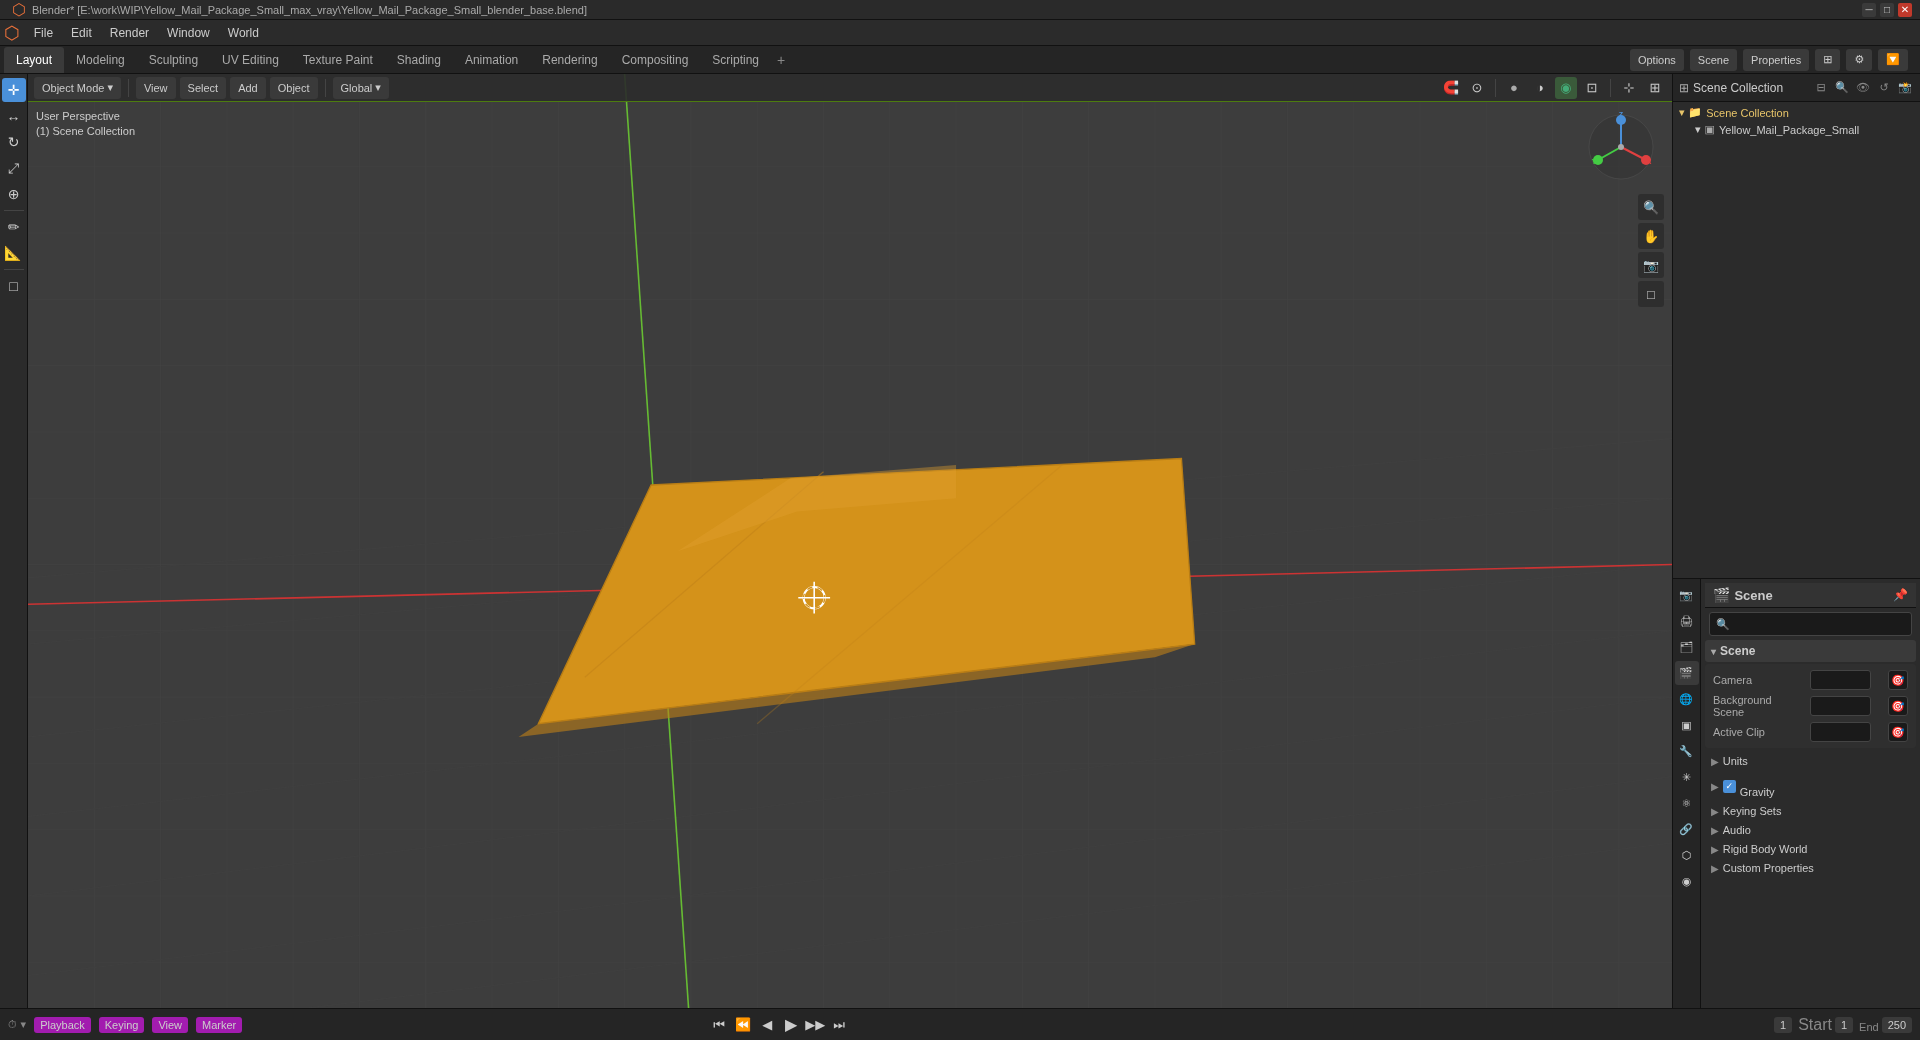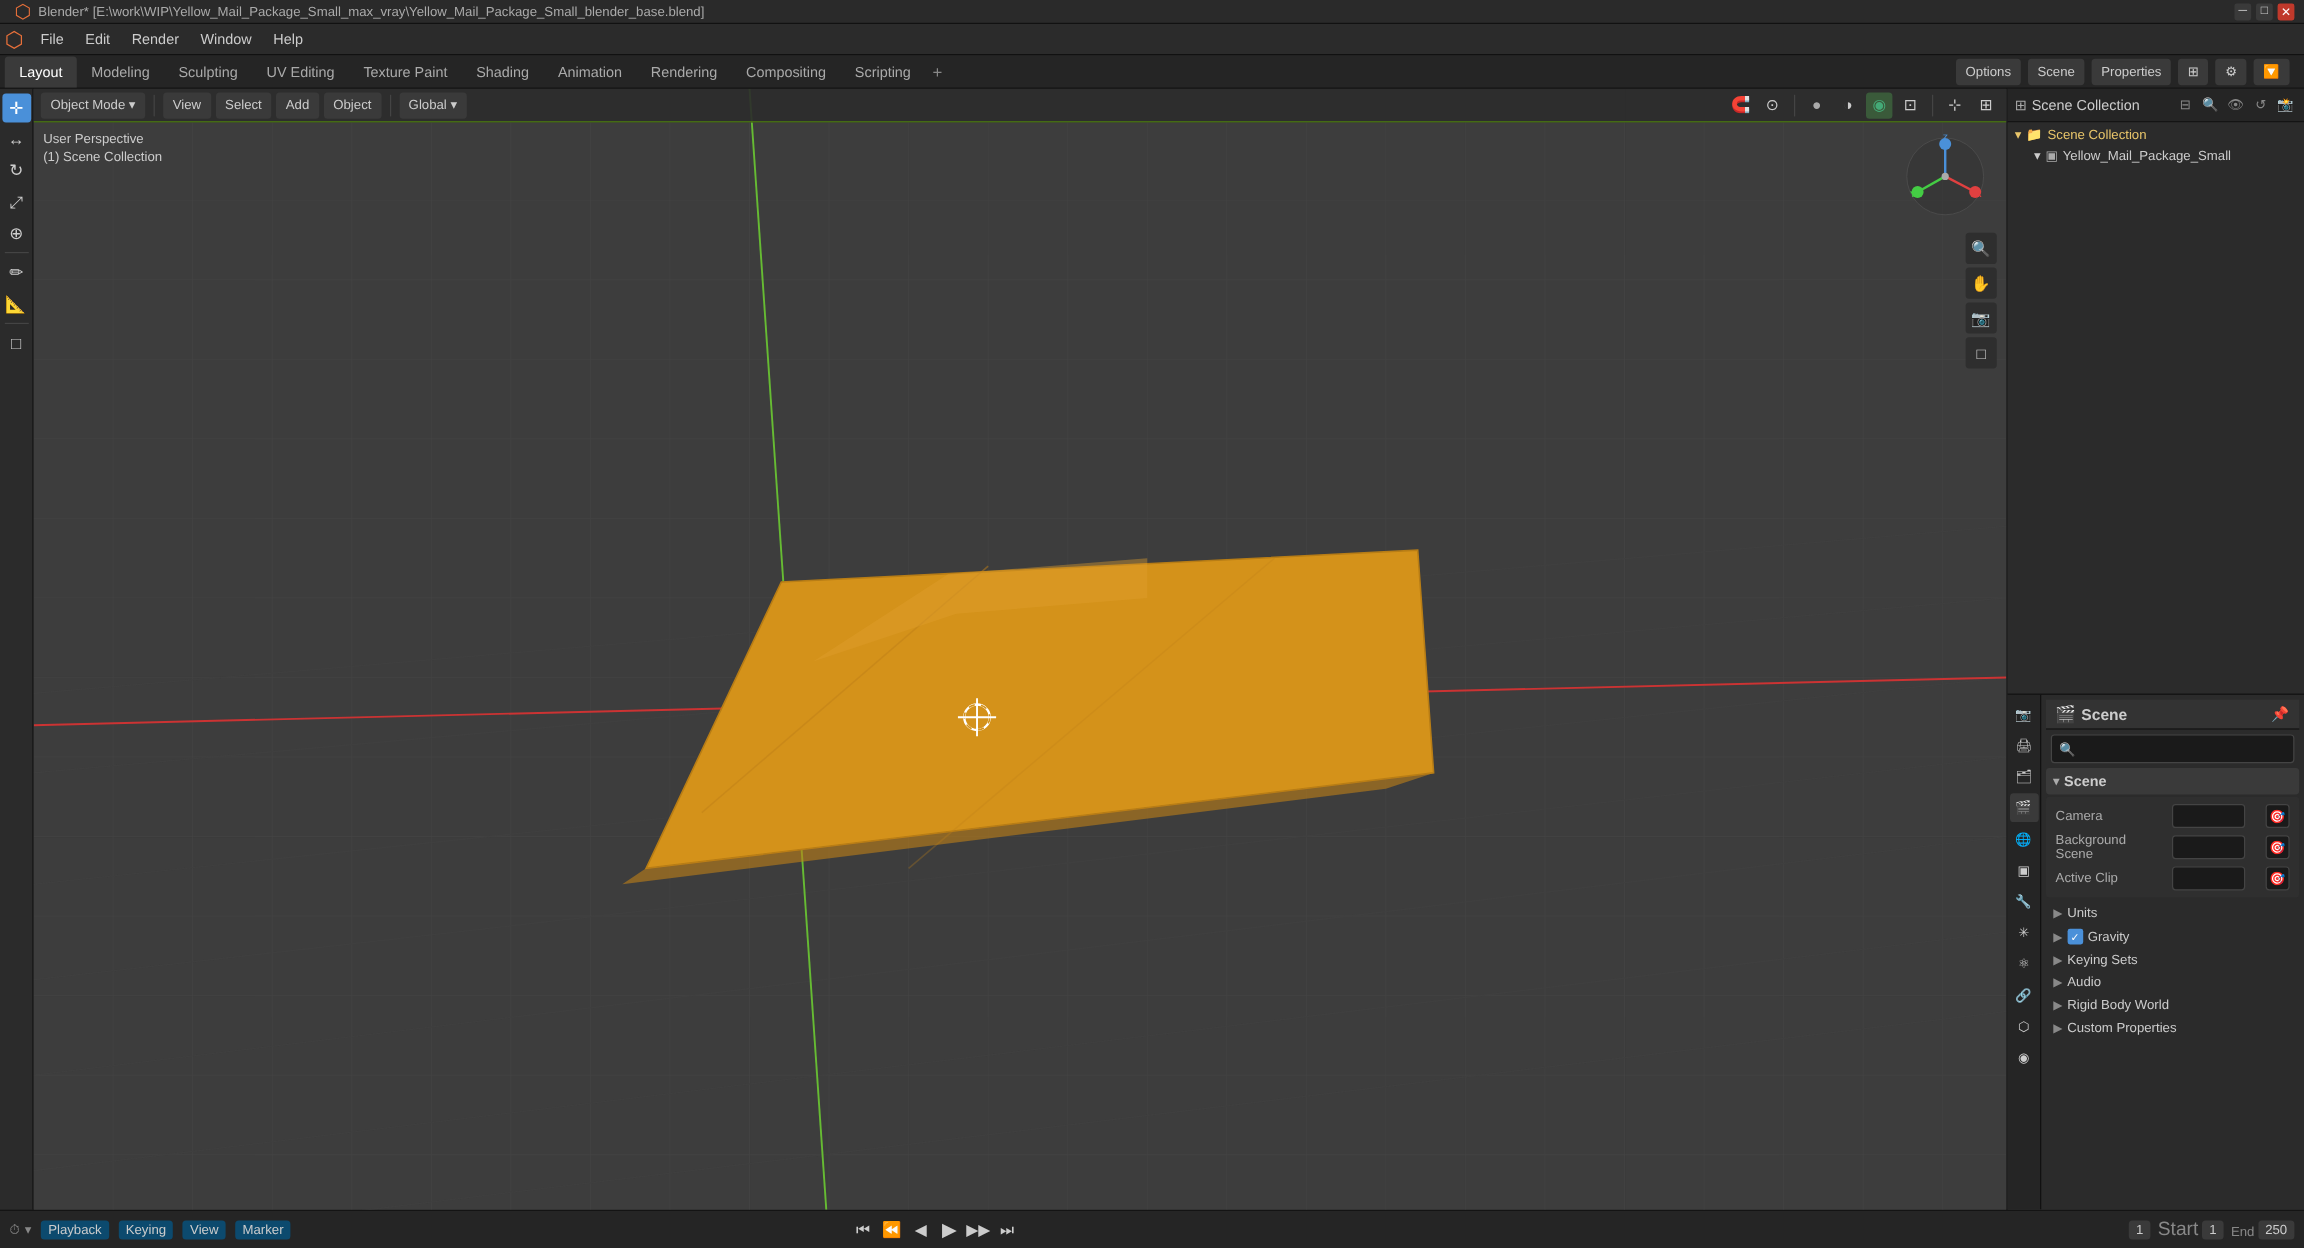--- a/index.html
+++ b/index.html
@@ -362,21 +362,21 @@
       background: #252525;
       border-top: 1px solid #111;
       display: flex;
       align-items: center;
       padding: 0 8px;
       gap: 8px;
     }
     .timeline-btn {
       display: flex; align-items: center; gap: 3px;
       padding: 2px 6px;
-      background: #0c4a6e;
+      background: #a21caf;
       border-radius: 3px;
       cursor: pointer;
       font-size: 11px;
       color: #ccc;
     }
     .timeline-controls {
       display: flex; align-items: center; gap: 2px;
       margin: 0 auto;
     }
     .tc-btn {
@@ -508,21 +508,21 @@
     <span style="background:#c0392b;color:#fff;">✕</span>
   </div>
 </div>
 
 <div id="menu-bar">
   <span style="font-size:18px;color:#e8703a;margin-right:4px;">⬡</span>
   <div class="menu-item">File</div>
   <div class="menu-item">Edit</div>
   <div class="menu-item">Render</div>
   <div class="menu-item">Window</div>
-  <div class="menu-item">Help</div>
+  <div class="menu-item">World</div>
 </div>
 
 <div id="workspace-tabs">
   <div class="workspace-tab active">Layout</div>
   <div class="workspace-tab">Modeling</div>
   <div class="workspace-tab">Sculpting</div>
   <div class="workspace-tab">UV Editing</div>
   <div class="workspace-tab">Texture Paint</div>
   <div class="workspace-tab">Shading</div>
   <div class="workspace-tab">Animation</div>
@@ -783,21 +783,21 @@
           </div>
 
           <div class="props-section-item">
             <span class="arrow">▶</span>
             <span>Units</span>
           </div>
 
           <div class="props-section-item">
             <span class="arrow">▶</span>
             <span class="cb-checked">✓</span>
-            <span style="margin-left:4px;">Gravity</span>
+            <span style="margin-left:4px;margin-top:12px;">Gravity</span>
           </div>
 
           <div class="props-section-item">
             <span class="arrow">▶</span>
             <span>Keying Sets</span>
           </div>
 
           <div class="props-section-item">
             <span class="arrow">▶</span>
             <span>Audio</span>

